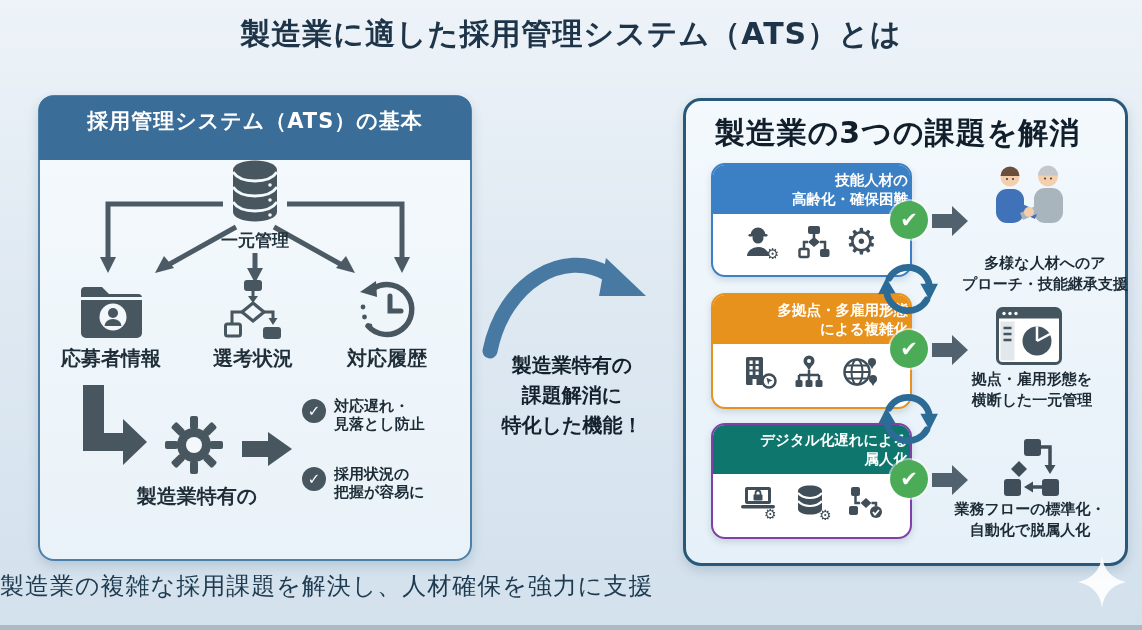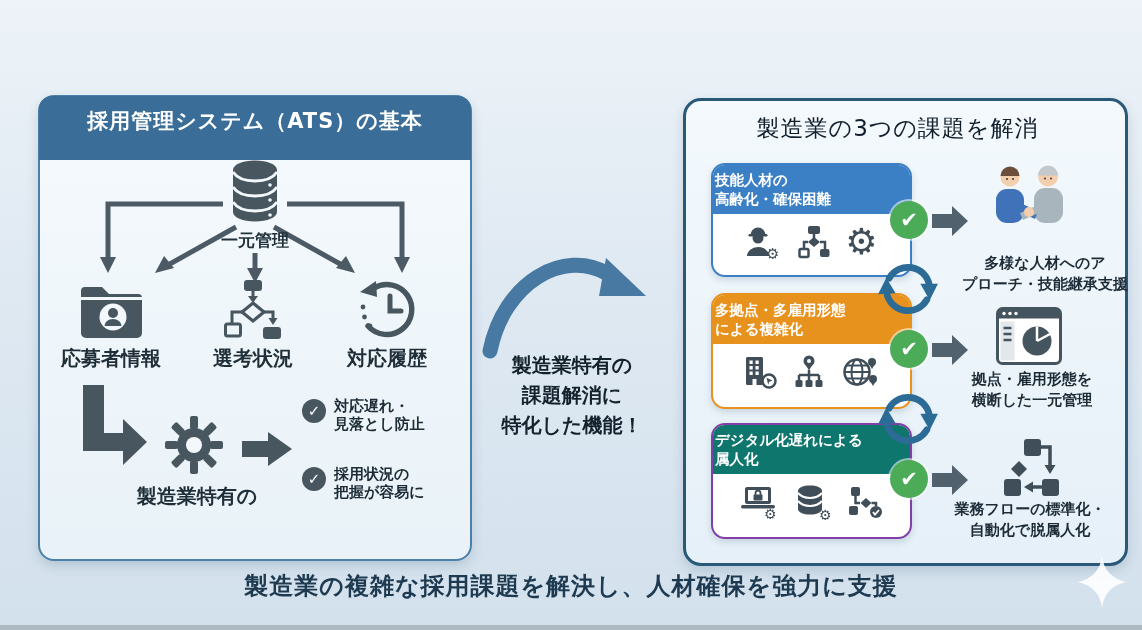--- a/index.html
+++ b/index.html
@@ -2,22 +2,22 @@
 <html><head>
 <meta charset="utf-8">
 <style>
   html,body{margin:0;padding:0;}
   body{font-family:"DejaVu Sans","Liberation Sans",sans-serif;}
   .stage{position:relative;width:1142px;height:630px;overflow:hidden;
     background:linear-gradient(180deg,#edf3f8 0%,#dfe9f2 45%,#d3e1ed 100%);}
   .pre{white-space:pre-line;}
   .title{position:absolute;left:0;right:0;top:14px;text-align:center;
     font-size:30px;font-weight:700;color:#1e3448;letter-spacing:1px;}
-  .footer{position:absolute;left:0;right:0;top:570px;text-align:center;
-    font-size:24px;font-weight:700;color:#1e3a50;letter-spacing:1px;}
+  .footer{position:absolute;left:0;right:0;top:570px;text-align:left;
+    font-size:24px;font-weight:400;color:#1e3a50;letter-spacing:1px;}
   .bottom-strip{position:absolute;left:0;right:0;bottom:0;height:5px;background:#adbac1;}
 
   
   .lpanel{position:absolute;left:38px;top:95px;width:430px;height:462px;
     border:2.5px solid #4c80a8;border-radius:16px;
     background:linear-gradient(180deg,#f5fafd 0%,#e9f2f8 100%);
     box-shadow:0 5px 12px rgba(40,70,100,.18);}
   .lpanel-header{position:absolute;left:-1px;top:-1px;right:-1px;height:64px;
     background:#3a6d98;border-radius:13px 13px 0 0;color:#fff;
     font-size:21px;font-weight:700;text-align:center;line-height:50px;letter-spacing:1px;}
@@ -42,24 +42,24 @@
   .mid-arrow{position:absolute;left:478px;top:236px;width:175px;height:125px;}
   .mid-note{position:absolute;left:486px;top:350px;width:172px;text-align:center;
     font-size:20px;font-weight:700;color:#13222c;line-height:1.5;}
 
   
   .rpanel{position:absolute;left:683px;top:98px;width:439px;height:462px;
     border:3px solid #2a5878;border-radius:18px;
     background:linear-gradient(180deg,#f3f9fd 0%,#e6f0f8 100%);
     box-shadow:0 5px 12px rgba(40,70,100,.18);}
   .rpanel-header{position:absolute;left:0;top:12px;right:16px;text-align:center;
-    font-size:23px;font-weight:400;color:#101f2b;letter-spacing:1px;}
+    font-size:30px;font-weight:700;color:#101f2b;letter-spacing:1px;}
   .cbox{position:absolute;left:25px;width:197px;border-radius:14px;background:#fff;overflow:hidden;
     box-shadow:0 3px 7px rgba(40,70,100,.18);}
-  .cbox .chead{color:#fff;font-size:14.5px;font-weight:700;text-align:left;
+  .cbox .chead{color:#fff;font-size:14.5px;font-weight:700;text-align:right;
     line-height:1.32;padding:6px 2px 5px 2px;}
   .cbox .cbody{display:flex;align-items:center;justify-content:center;gap:14px;height:56px;}
   .cbox.row1{top:62px;height:110px;border:2px solid #3b7fc4;}
   .cbox.row1 .chead{background:#3b7fc4;}
   .cbox.row2{top:192px;height:112px;border:2px solid #e8921e;}
   .cbox.row2 .chead{background:#e8921e;}
   .cbox.row3{top:322px;height:112px;border:2px solid #8040a8;}
   .cbox.row3 .chead{background:#0f766e;}
   .gcheck{position:absolute;left:204px;width:38px;height:38px;border-radius:50%;
     background:#4cab57;color:#fff;font-size:21px;font-weight:700;z-index:5;
@@ -71,20 +71,21 @@
     font-size:15px;font-weight:700;color:#1c2b36;line-height:1.38;}
   .glyph{font-family:"DejaVu Sans",sans-serif;color:#3f4e58;line-height:1;}
   .sparkle{position:absolute;left:1078px;top:556px;width:48px;height:52px;opacity:.9;}
   svg{display:block;}
 </style>
 </head>
 <body>
 
 <div class="stage">
 
+  <div class="title">製造業に適した採用管理システム（ATS）とは</div>
 
   <div class="lpanel">
     <div class="lpanel-header">採用管理システム（ATS）の基本</div>
 
     <svg class="lp-db" viewBox="0 0 60 64">
       <path d="M8 11 C8 5.5 17.8 1.5 30 1.5 C42.2 1.5 52 5.5 52 11 V53 C52 58.5 42.2 62.5 30 62.5 C17.8 62.5 8 58.5 8 53 Z" fill="#47565f"></path>
       <path d="M8 13 C12 19 20 22 30 22 C40 22 48 19 52 13" stroke="#f2f8fb" stroke-width="3" fill="none"></path>
       <path d="M8 28 C12 34 20 37 30 37 C40 37 48 34 52 28" stroke="#f2f8fb" stroke-width="3" fill="none"></path>
       <path d="M8 43 C12 49 20 52 30 52 C40 52 48 49 52 43" stroke="#f2f8fb" stroke-width="3" fill="none"></path>
       <circle cx="45" cy="26" r="1.8" fill="#f2f8fb"></circle>

